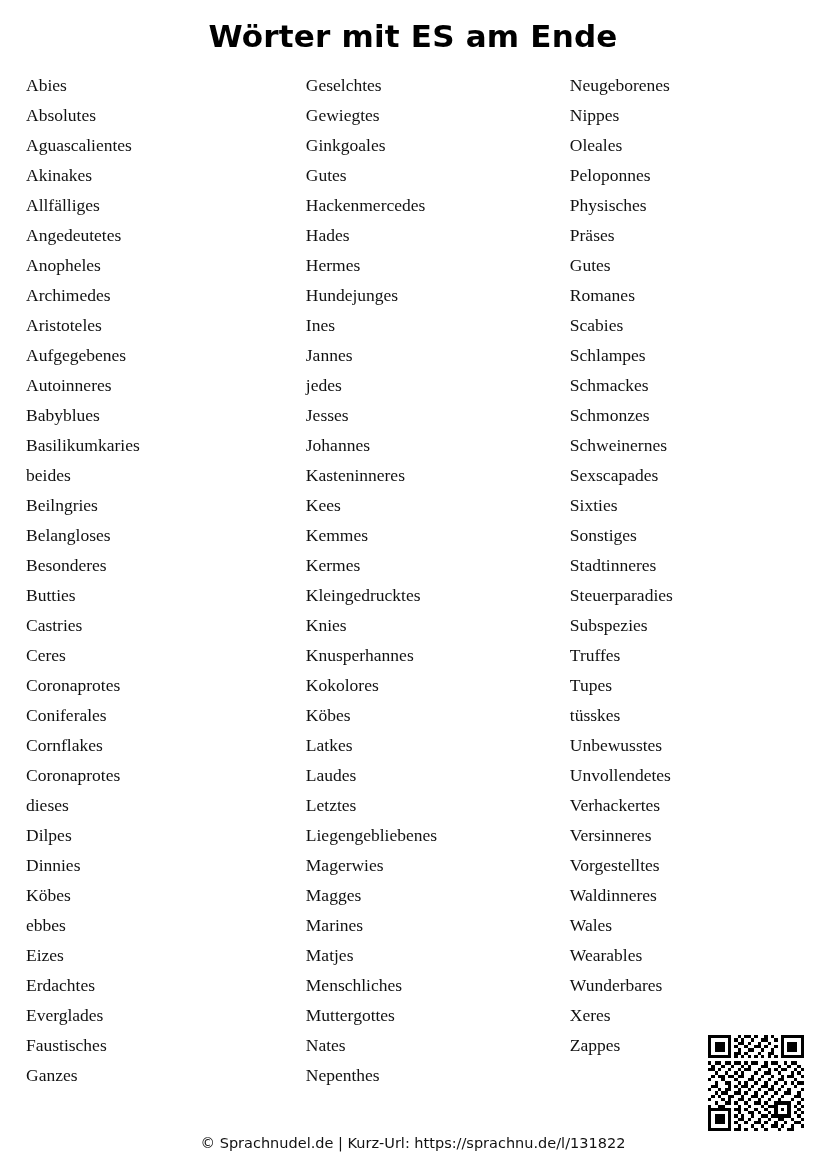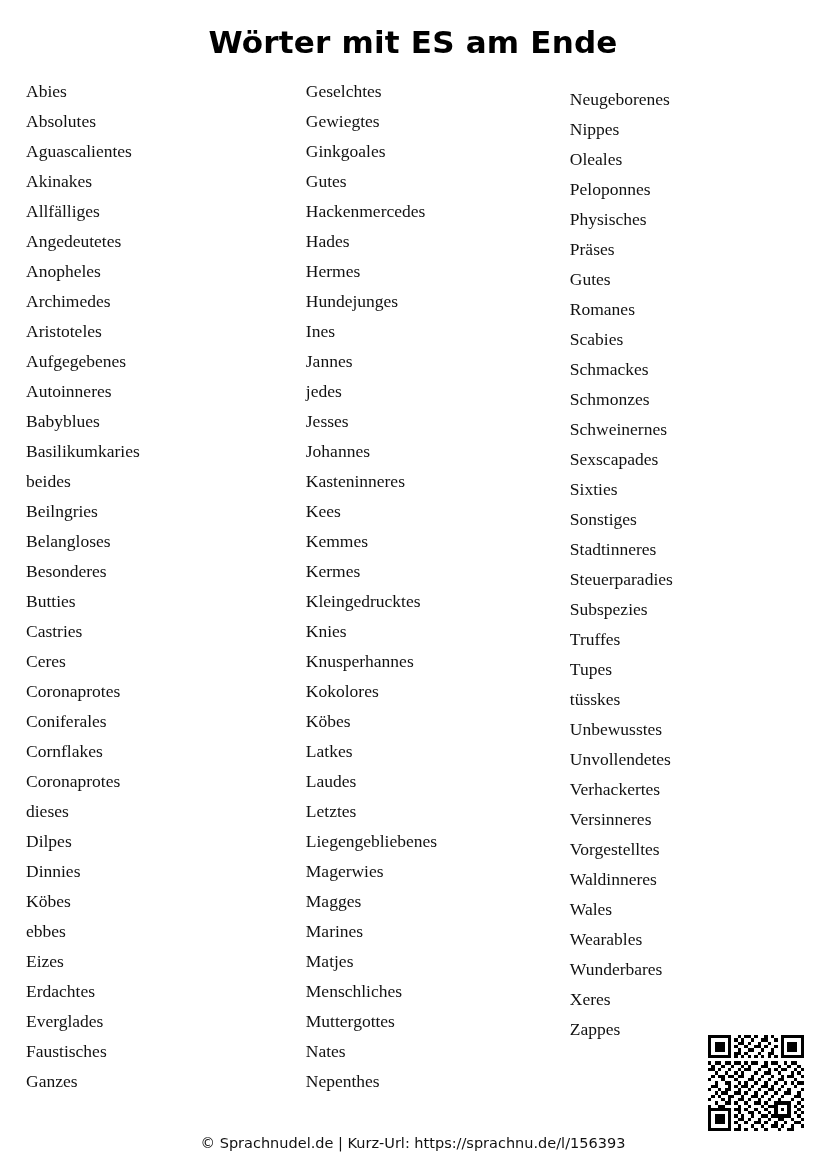--- a/index.html
+++ b/index.html
@@ -12,21 +12,21 @@
     height: 1169px;
     font-family: "DejaVu Sans", sans-serif;
     color: #000000;
     position: relative;
     overflow: hidden;
   }
   .page {
     width: 826px;
     height: 1169px;
     box-sizing: border-box;
-    padding: 20px 20px 0 20px;
+    padding: 14px 20px 0 20px;
     position: relative;
   }
   .title {
     text-align: center;
     font-size: 31px;
     font-weight: bold;
     letter-spacing: 0.2px;
     margin: 4px 0 16px 0;
     font-family: "DejaVu Sans", sans-serif;
   }
@@ -36,21 +36,21 @@
     align-items: flex-start;
     padding-left: 4px;
     font-family: Liberation Serif, serif;
   }
   .column {
     width: 276px;
     box-sizing: border-box;
   }
   .column.col-0 { padding-left: 2px; }
   .column.col-1 { padding-left: 22px; }
-  .column.col-2 { padding-left: 25px; margin-top: 8px; }
+  .column.col-2 { padding-left: 25px; }
   .word {
     font-size: 17.5px;
     line-height: 30px;
     white-space: nowrap;
     color: #111111;
   }
   .footer {
     position: absolute;
     left: 0;
     right: 0;
@@ -151,20 +151,21 @@
     <div class="column col-2" id="col2">
         <div class="word">Neugeborenes</div>
         <div class="word">Nippes</div>
         <div class="word">Oleales</div>
         <div class="word">Peloponnes</div>
         <div class="word">Physisches</div>
         <div class="word">Präses</div>
         <div class="word">Gutes</div>
         <div class="word">Romanes</div>
         <div class="word">Scabies</div>
+        <div class="word">Schlampes</div>
         <div class="word">Schmackes</div>
         <div class="word">Schmonzes</div>
         <div class="word">Schweinernes</div>
         <div class="word">Sexscapades</div>
         <div class="word">Sixties</div>
         <div class="word">Sonstiges</div>
         <div class="word">Stadtinneres</div>
         <div class="word">Steuerparadies</div>
         <div class="word">Subspezies</div>
         <div class="word">Truffes</div>
@@ -425,15 +426,15 @@
         <rect x="8" y="28" width="2" height="1"></rect>
         <rect x="11" y="28" width="1" height="1"></rect>
         <rect x="14" y="28" width="1" height="1"></rect>
         <rect x="17" y="28" width="1" height="1"></rect>
         <rect x="21" y="28" width="1" height="1"></rect>
         <rect x="24" y="28" width="2" height="1"></rect>
       </g>
     </svg>
   </div>
 
-  <div class="footer">© Sprachnudel.de | Kurz-Url: https://sprachnu.de/l/156393</div>
+  <div class="footer">© Sprachnudel.de | Kurz-Url: https://sprachnu.de/l/131822</div>
 
 </div>
 
 </body></html>

